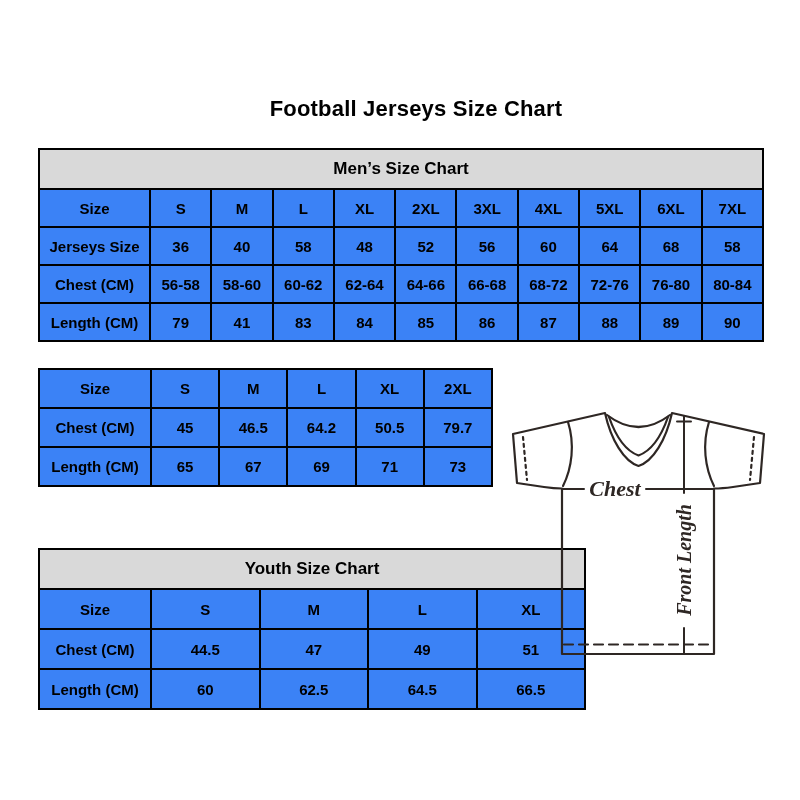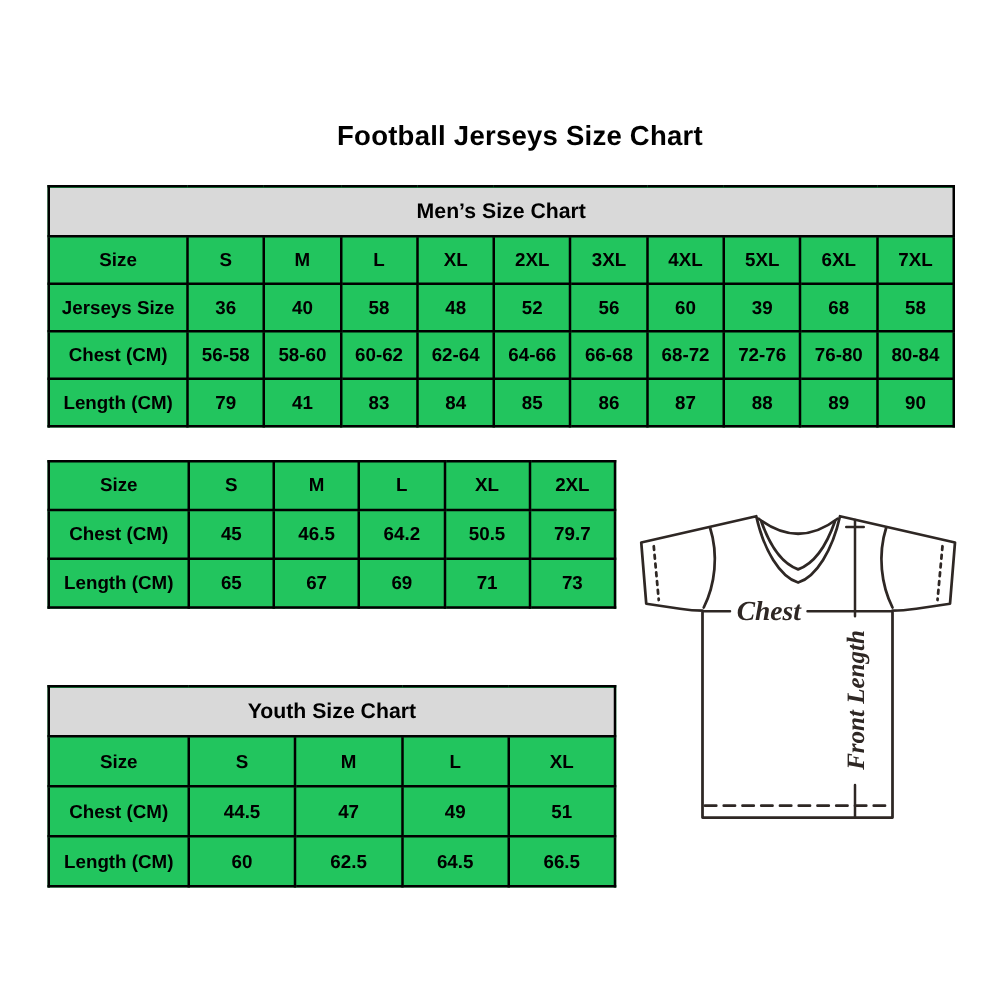--- a/index.html
+++ b/index.html
@@ -1,29 +1,29 @@
 <!DOCTYPE html>
 <html><head>
 <meta charset="utf-8">
 <style>
   html,body{margin:0;padding:0;background:#fff}
   #canvas{position:relative;width:800px;height:800px;background:#ffffff;overflow:hidden;
           font-family:"Liberation Sans",sans-serif;color:#000}
   #page-title{position:absolute;top:96px;left:16px;width:100%;text-align:center;
               font-size:22px;font-weight:700;letter-spacing:.2px}
-  table.size-table{position:absolute;border-collapse:collapse;table-layout:fixed;background:#22c55e}
+  table.size-table{position:absolute;border-collapse:collapse;table-layout:fixed;background:#3b82f6}
   table.size-table th,table.size-table td{border:2px solid #000;text-align:center;vertical-align:middle;
               font-weight:700;padding:0;font-size:15px;color:#000;overflow:hidden}
   table.size-table th.tbl-title{background:#d9d9d9;font-size:17px}
   tr.hdr-row{height:40px}
   #men-table{left:38px;top:148px;width:726px}
   #men-table tr{height:38px}
   #women-table{left:38px;top:368px;width:455px}
   #women-table tr{height:39px}
-  #youth-table{left:38px;top:548px;width:455px}
+  #youth-table{left:38px;top:548px;width:548px}
   #youth-table tr{height:40px}
   #men-table tr.hdr-row,#women-table tr.hdr-row,#youth-table tr.hdr-row{height:40px}
   #jersey-wrap{position:absolute;left:500px;top:392px;width:280px;height:280px}
   #jersey-wrap path{stroke:#2e2724;fill:none;stroke-width:2.2;stroke-linejoin:round;stroke-linecap:round}
   #jersey-wrap path.measure{stroke-width:2}
   #jersey-wrap text{fill:#2e2724;font-family:"Liberation Serif","DejaVu Serif",serif;
               font-style:italic;font-weight:700}
   #chest-text{font-size:22px}
   #front-length-text{font-size:20px}
 </style>
@@ -58,21 +58,21 @@
     </tr>
     <tr>
       <td>Jerseys Size</td>
       <td>36</td>
       <td>40</td>
       <td>58</td>
       <td>48</td>
       <td>52</td>
       <td>56</td>
       <td>60</td>
-      <td>39</td>
+      <td>64</td>
       <td>68</td>
       <td>58</td>
     </tr>
     <tr>
       <td>Chest (CM)</td>
       <td>56-58</td>
       <td>58-60</td>
       <td>60-62</td>
       <td>62-64</td>
       <td>64-66</td>

